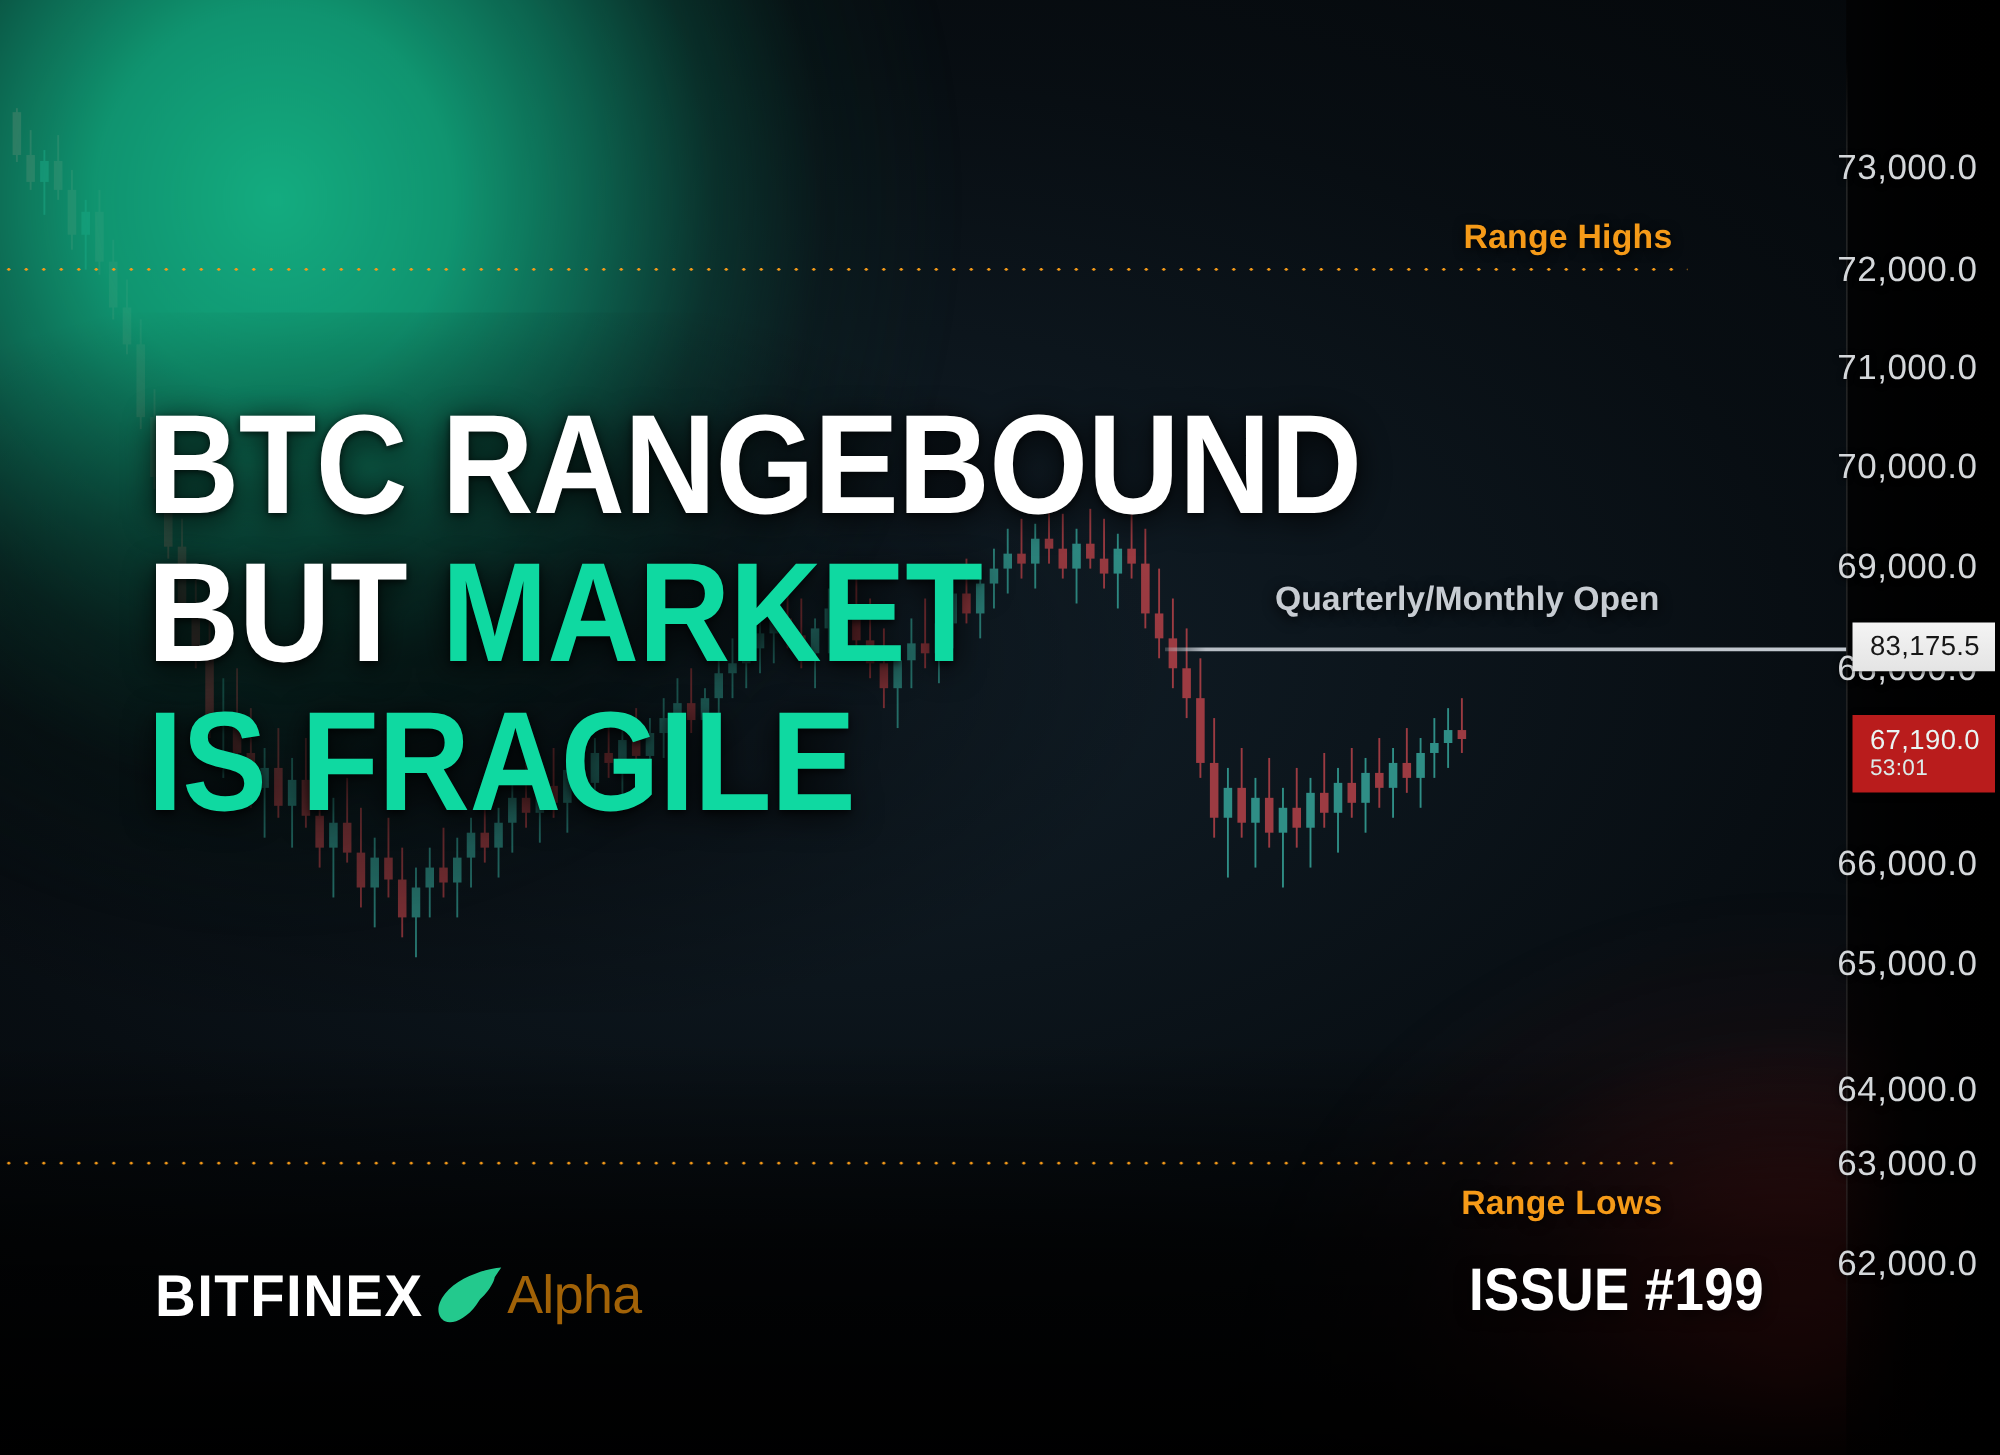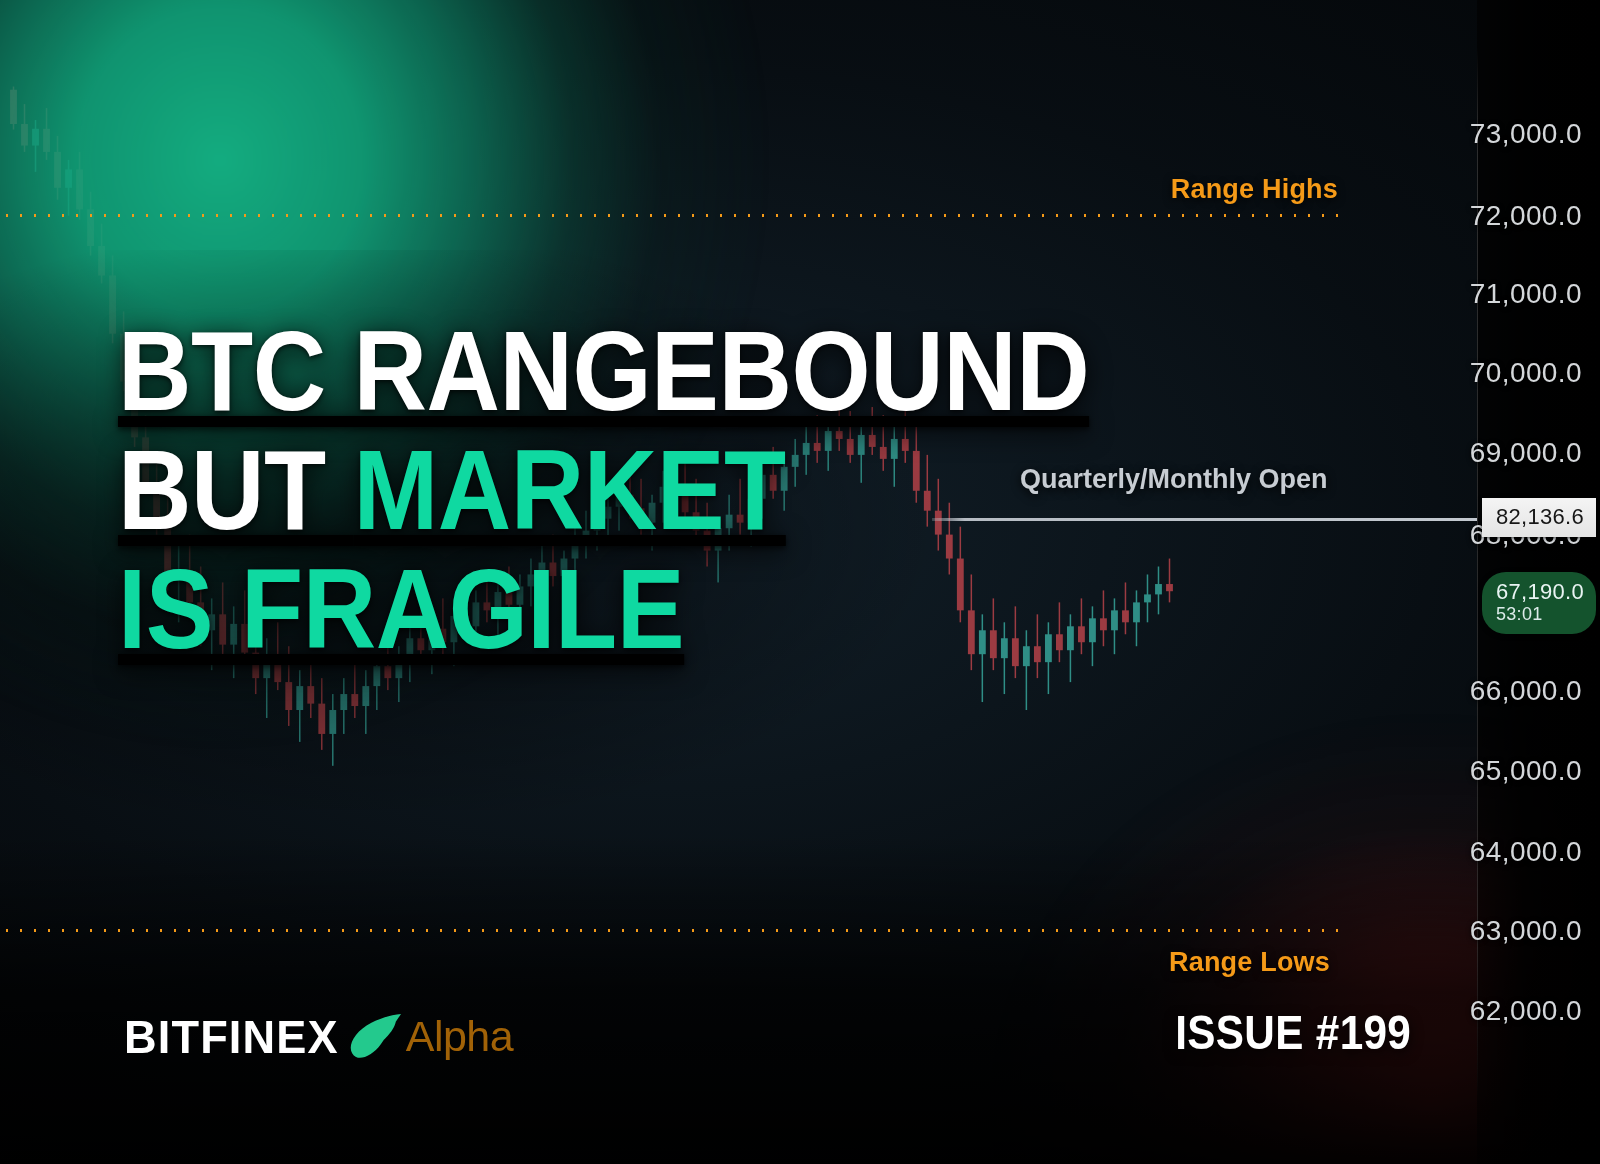--- a/index.html
+++ b/index.html
@@ -143,39 +143,37 @@
     font-size: 22px;
     font-weight: normal;
     padding: 6px 12px 7px 14px;
     letter-spacing: 0.3px;
     white-space: nowrap;
     box-shadow: 0 1px 4px rgba(0,0,0,0.7);
   }
   .price-badge-teal {
     position: absolute;
     right: 4px; top: 572px;
-    background: #14532d;
+    background: #b91c1c;
     color: #e9f4f3;
     padding: 7px 12px 9px 14px;
     line-height: 1.14;
     white-space: nowrap;
     box-shadow: 0 1px 5px rgba(0,0,0,0.6);
-    border-radius: 24px;
   }
   .price-badge-teal .pb-price { font-size: 22px; letter-spacing: 0.3px; display:block; }
   .price-badge-teal .pb-timer { font-size: 18px; letter-spacing: 0.3px; display:block; color:#dcebe9; }
 
   
   .headline {
     position: absolute;
     left: 118px; top: 318px;
     width: 960px;
     line-height: 0.94;
     font-family: "Liberation Sans Narrow", "Liberation Sans", sans-serif;
-    text-decoration: underline;
   }
   .hl-row {
     display: block;
     font-weight: bold;
     font-size: 113px;
     letter-spacing: -0.5px;
     transform: scaleX(0.90);
     transform-origin: left center;
     white-space: nowrap;
     text-shadow: 0 5px 26px rgba(0,0,0,0.85), 0 2px 6px rgba(0,0,0,0.7);
@@ -466,26 +464,26 @@
   <div class="axis-divider"></div>
   <div id="yticks">
       <div class="ytick" style="top: 118px;">73,000.0</div>
       <div class="ytick" style="top: 200px; text-align: center;">72,000.0</div>
       <div class="ytick" style="top: 278px;">71,000.0</div>
       <div class="ytick" style="top: 357px;">70,000.0</div>
       <div class="ytick" style="top: 437px;">69,000.0</div>
       <div class="ytick" style="top: 519px;">68,000.0</div>
       <div class="ytick" style="top: 675px;">66,000.0</div>
       <div class="ytick" style="top: 755px;">65,000.0</div>
-      <div class="ytick" style="top: 836px;">64,000.0</div>
+      <div class="ytick" style="top: 856px;">64,000.0</div>
       <div class="ytick" style="top: 915px;">63,000.0</div>
       <div class="ytick" style="top: 995px;">62,000.0</div>
     </div>
 
-  <div class="price-badge-white">82,136.6</div>
+  <div class="price-badge-white">83,175.5</div>
 
   <div class="price-badge-teal">
     <span class="pb-price">67,190.0</span>
     <span class="pb-timer">53:01</span>
   </div>
 
   <div class="headline">
     <span class="hl-row hl-white">BTC RANGEBOUND</span>
     <span class="hl-row hl-white"><span>BUT </span><span class="seg-green">MARKET</span></span>
     <span class="hl-row hl-green">IS FRAGILE</span>

